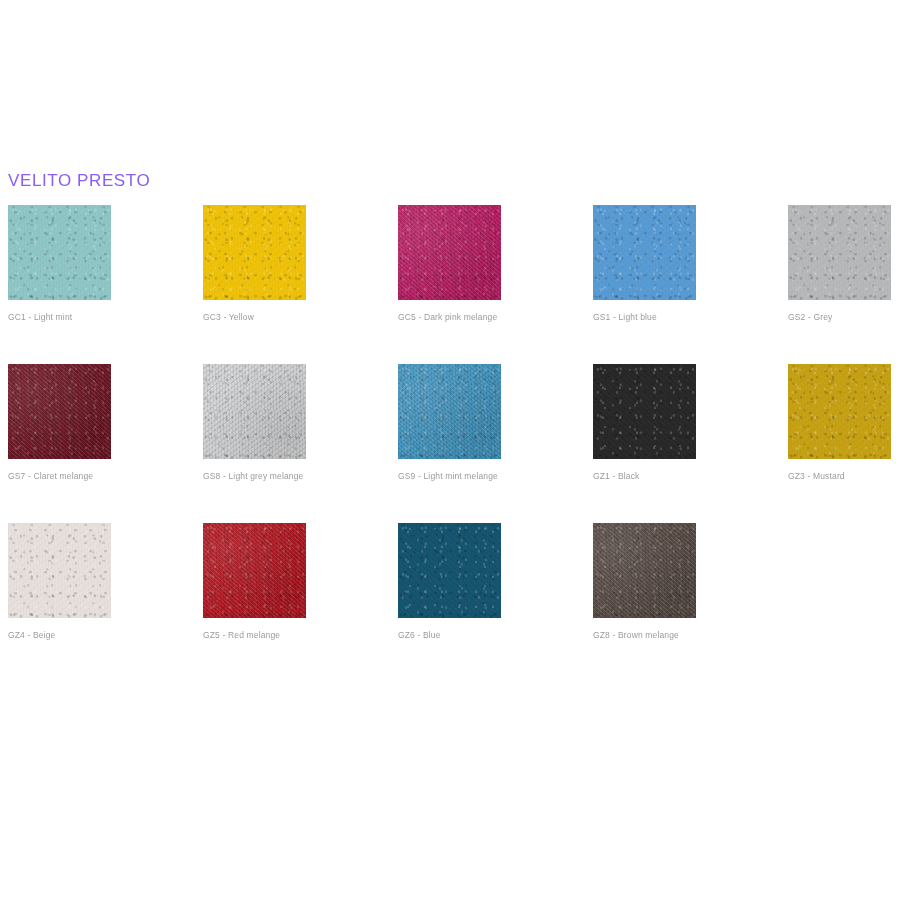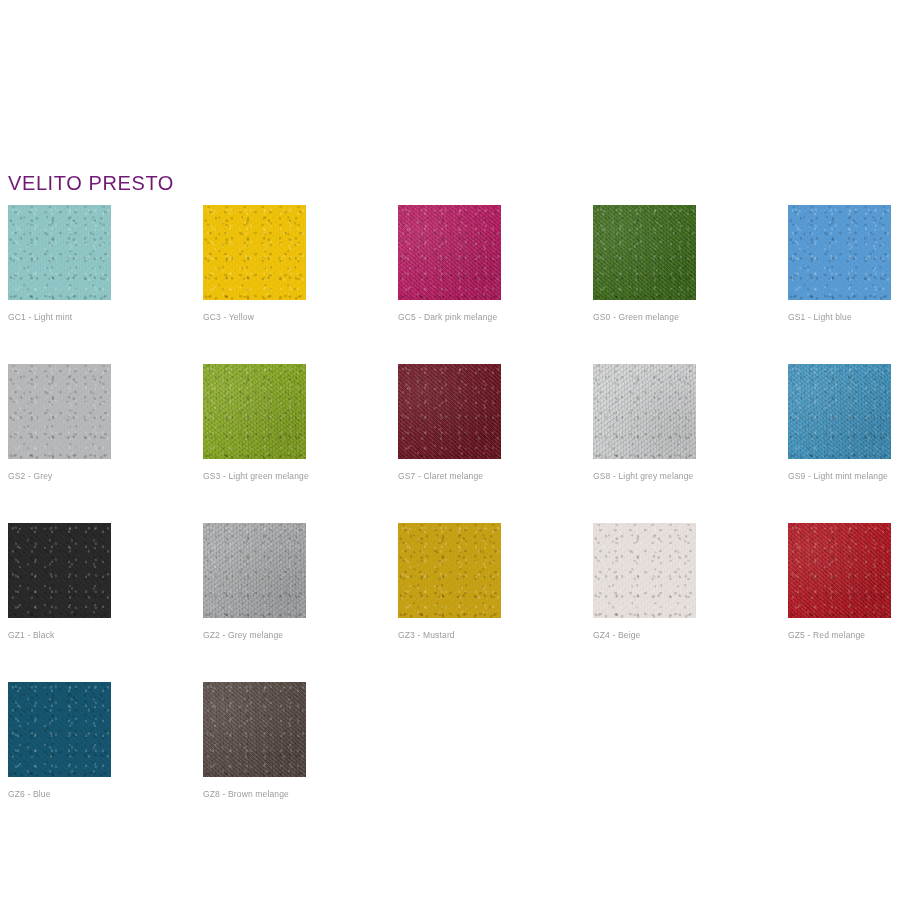--- a/index.html
+++ b/index.html
@@ -20,24 +20,24 @@
     height: 900px;
     background: #ffffff;
     overflow: hidden;
   }
 
   
   .collection-title {
     position: absolute;
     left: 8px;
     top: 160px;
-    font-size: 20px;
+    font-size: 17px;
     line-height: 20px;
     letter-spacing: 0.6px;
-    color: #701a75;
+    color: #8b5cf6;
     font-weight: 400;
     white-space: nowrap;
   }
 
   
   .swatch-grid {
     position: absolute;
     left: 8px;
     top: 205px;
     width: 884px;
@@ -133,54 +133,42 @@
       </div>
       <div class="swatch-cell">
         <div class="swatch-chip flat" style="background-color: rgb(239, 194, 9);"></div>
         <div class="swatch-label">GC3 - Yellow</div>
       </div>
       <div class="swatch-cell">
         <div class="swatch-chip melange" style="background-color: rgb(185, 28, 99);"></div>
         <div class="swatch-label">GC5 - Dark pink melange</div>
       </div>
       <div class="swatch-cell">
-        <div class="swatch-chip melange" style="background-color: rgb(62, 108, 27);"></div>
-        <div class="swatch-label">GS0 - Green melange</div>
-      </div>
-      <div class="swatch-cell">
         <div class="swatch-chip flat" style="background-color: rgb(88, 155, 212);"></div>
         <div class="swatch-label">GS1 - Light blue</div>
       </div>
       <div class="swatch-cell">
         <div class="swatch-chip flat" style="background-color: rgb(182, 184, 186);"></div>
         <div class="swatch-label">GS2 - Grey</div>
-      </div>
-      <div class="swatch-cell">
-        <div class="swatch-chip melange" style="background-color: rgb(134, 168, 32);"></div>
-        <div class="swatch-label">GS3 - Light green melange</div>
       </div>
       <div class="swatch-cell">
         <div class="swatch-chip melange" style="background-color: rgb(110, 22, 35);"></div>
         <div class="swatch-label">GS7 - Claret melange</div>
       </div>
       <div class="swatch-cell">
         <div class="swatch-chip melange" style="background-color: rgb(207, 208, 209);"></div>
         <div class="swatch-label">GS8 - Light grey melange</div>
       </div>
       <div class="swatch-cell">
         <div class="swatch-chip melange" style="background-color: rgb(64, 147, 190);"></div>
         <div class="swatch-label">GS9 - Light mint melange</div>
       </div>
       <div class="swatch-cell">
         <div class="swatch-chip flat" style="background-color: rgb(40, 40, 40);"></div>
         <div class="swatch-label">GZ1 - Black</div>
-      </div>
-      <div class="swatch-cell">
-        <div class="swatch-chip melange" style="background-color: rgb(169, 171, 172);"></div>
-        <div class="swatch-label">GZ2 - Grey melange</div>
       </div>
       <div class="swatch-cell">
         <div class="swatch-chip flat" style="background-color: rgb(198, 161, 20);"></div>
         <div class="swatch-label">GZ3 - Mustard</div>
       </div>
       <div class="swatch-cell">
         <div class="swatch-chip flat" style="background-color: rgb(231, 224, 221);"></div>
         <div class="swatch-label">GZ4 - Beige</div>
       </div>
       <div class="swatch-cell">

